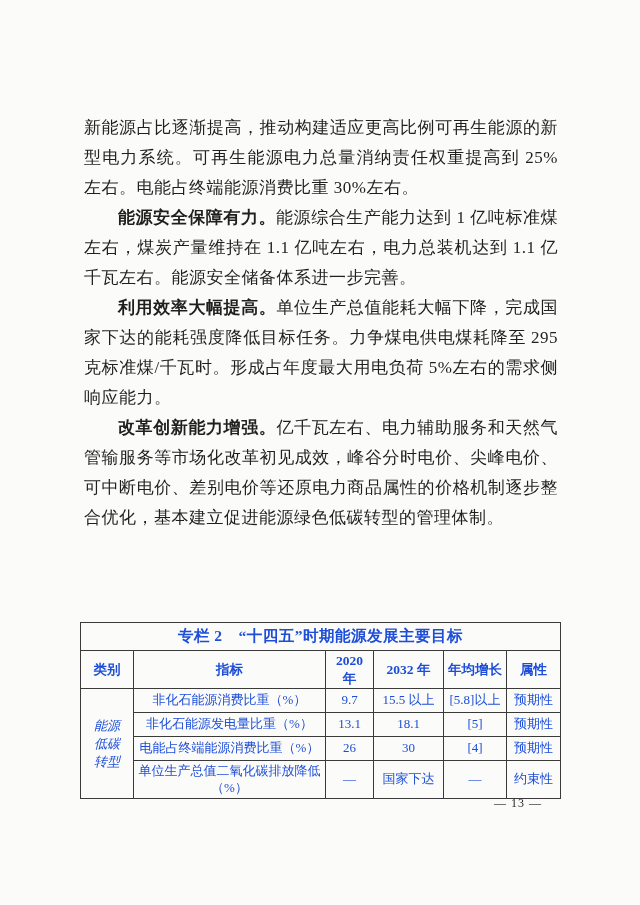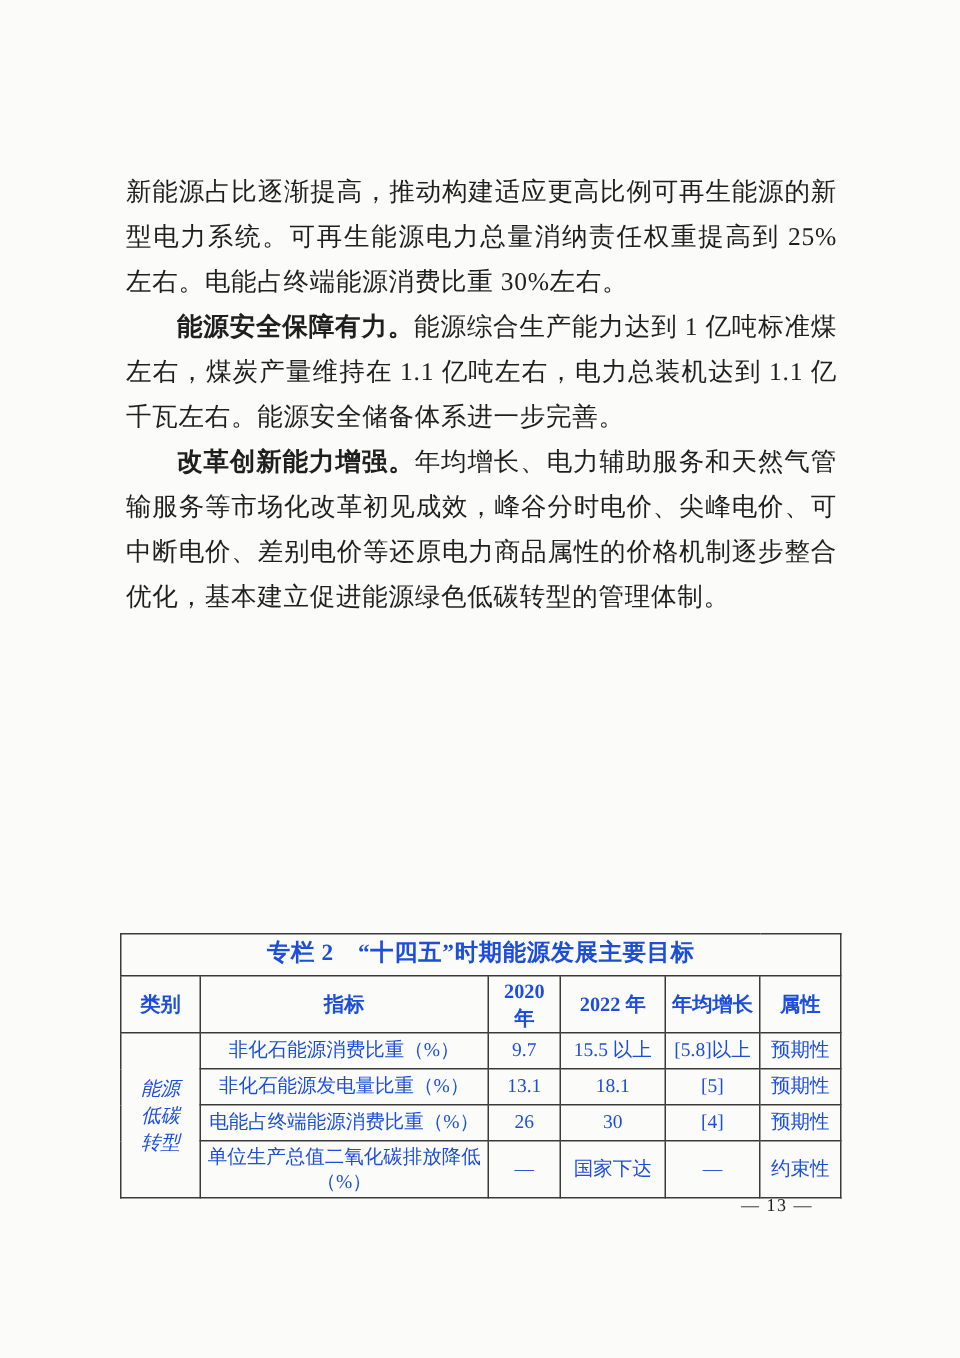--- a/index.html
+++ b/index.html
@@ -68,41 +68,42 @@
   }
 </style>
 </head>
 <body>
 
 <div class="page">
 
   <div class="text-block">
     <p class="para"><span class="lead"></span><span>新能源占比逐渐提高，推动构建适应更高比例可再生能源的新型电力系统。可再生能源电力总量消纳责任权重提高到 25%左右。电能占终端能源消费比重 30%左右。</span></p>
     <p class="para indent"><span class="lead">能源安全保障有力。</span><span>能源综合生产能力达到 1 亿吨标准煤左右，煤炭产量维持在 1.1 亿吨左右，电力总装机达到 1.1 亿千瓦左右。能源安全储备体系进一步完善。</span></p>
-    <p class="para indent"><span class="lead">改革创新能力增强。</span><span>年均增长、电力辅助服务和天然气管输服务等市场化改革初见成效，峰谷分时电价、尖峰电价、可中断电价、差别电价等还原电力商品属性的价格机制逐步整合优化，基本建立促进能源绿色低碳转型的管理体制。</span></p>
+    <p class="para indent"><span class="lead">利用效率大幅提高。</span><span>单位生产总值能耗大幅下降，完成国家下达的能耗强度降低目标任务。力争煤电供电煤耗降至 295 克标准煤/千瓦时。形成占年度最大用电负荷 5%左右的需求侧响应能力。</span></p>
+    <p class="para indent"><span class="lead">改革创新能力增强。</span><span>亿千瓦左右、电力辅助服务和天然气管输服务等市场化改革初见成效，峰谷分时电价、尖峰电价、可中断电价、差别电价等还原电力商品属性的价格机制逐步整合优化，基本建立促进能源绿色低碳转型的管理体制。</span></p>
   </div>
 
   <table class="goals-table">
     <colgroup>
       <col style="width:53px">
       <col style="width:192px">
       <col style="width:48px">
       <col style="width:70px">
       <col style="width:63px">
       <col style="width:54px">
     </colgroup>
     <tbody>
       <tr class="r-title">
         <td colspan="6">专栏 2　“十四五”时期能源发展主要目标</td>
       </tr>
       <tr class="r-head">
         <td>类别</td>
         <td>指标</td>
         <td>2020 年</td>
-        <td>2022 年</td>
+        <td>2032 年</td>
         <td>年均增长</td>
         <td>属性</td>
       </tr>
       <tr class="r-data">
         <td rowspan="4" class="cat-cell">
           <div>能源</div>
           <div>低碳</div>
           <div>转型</div>
         </td>
         <td>非化石能源消费比重（%）</td>

